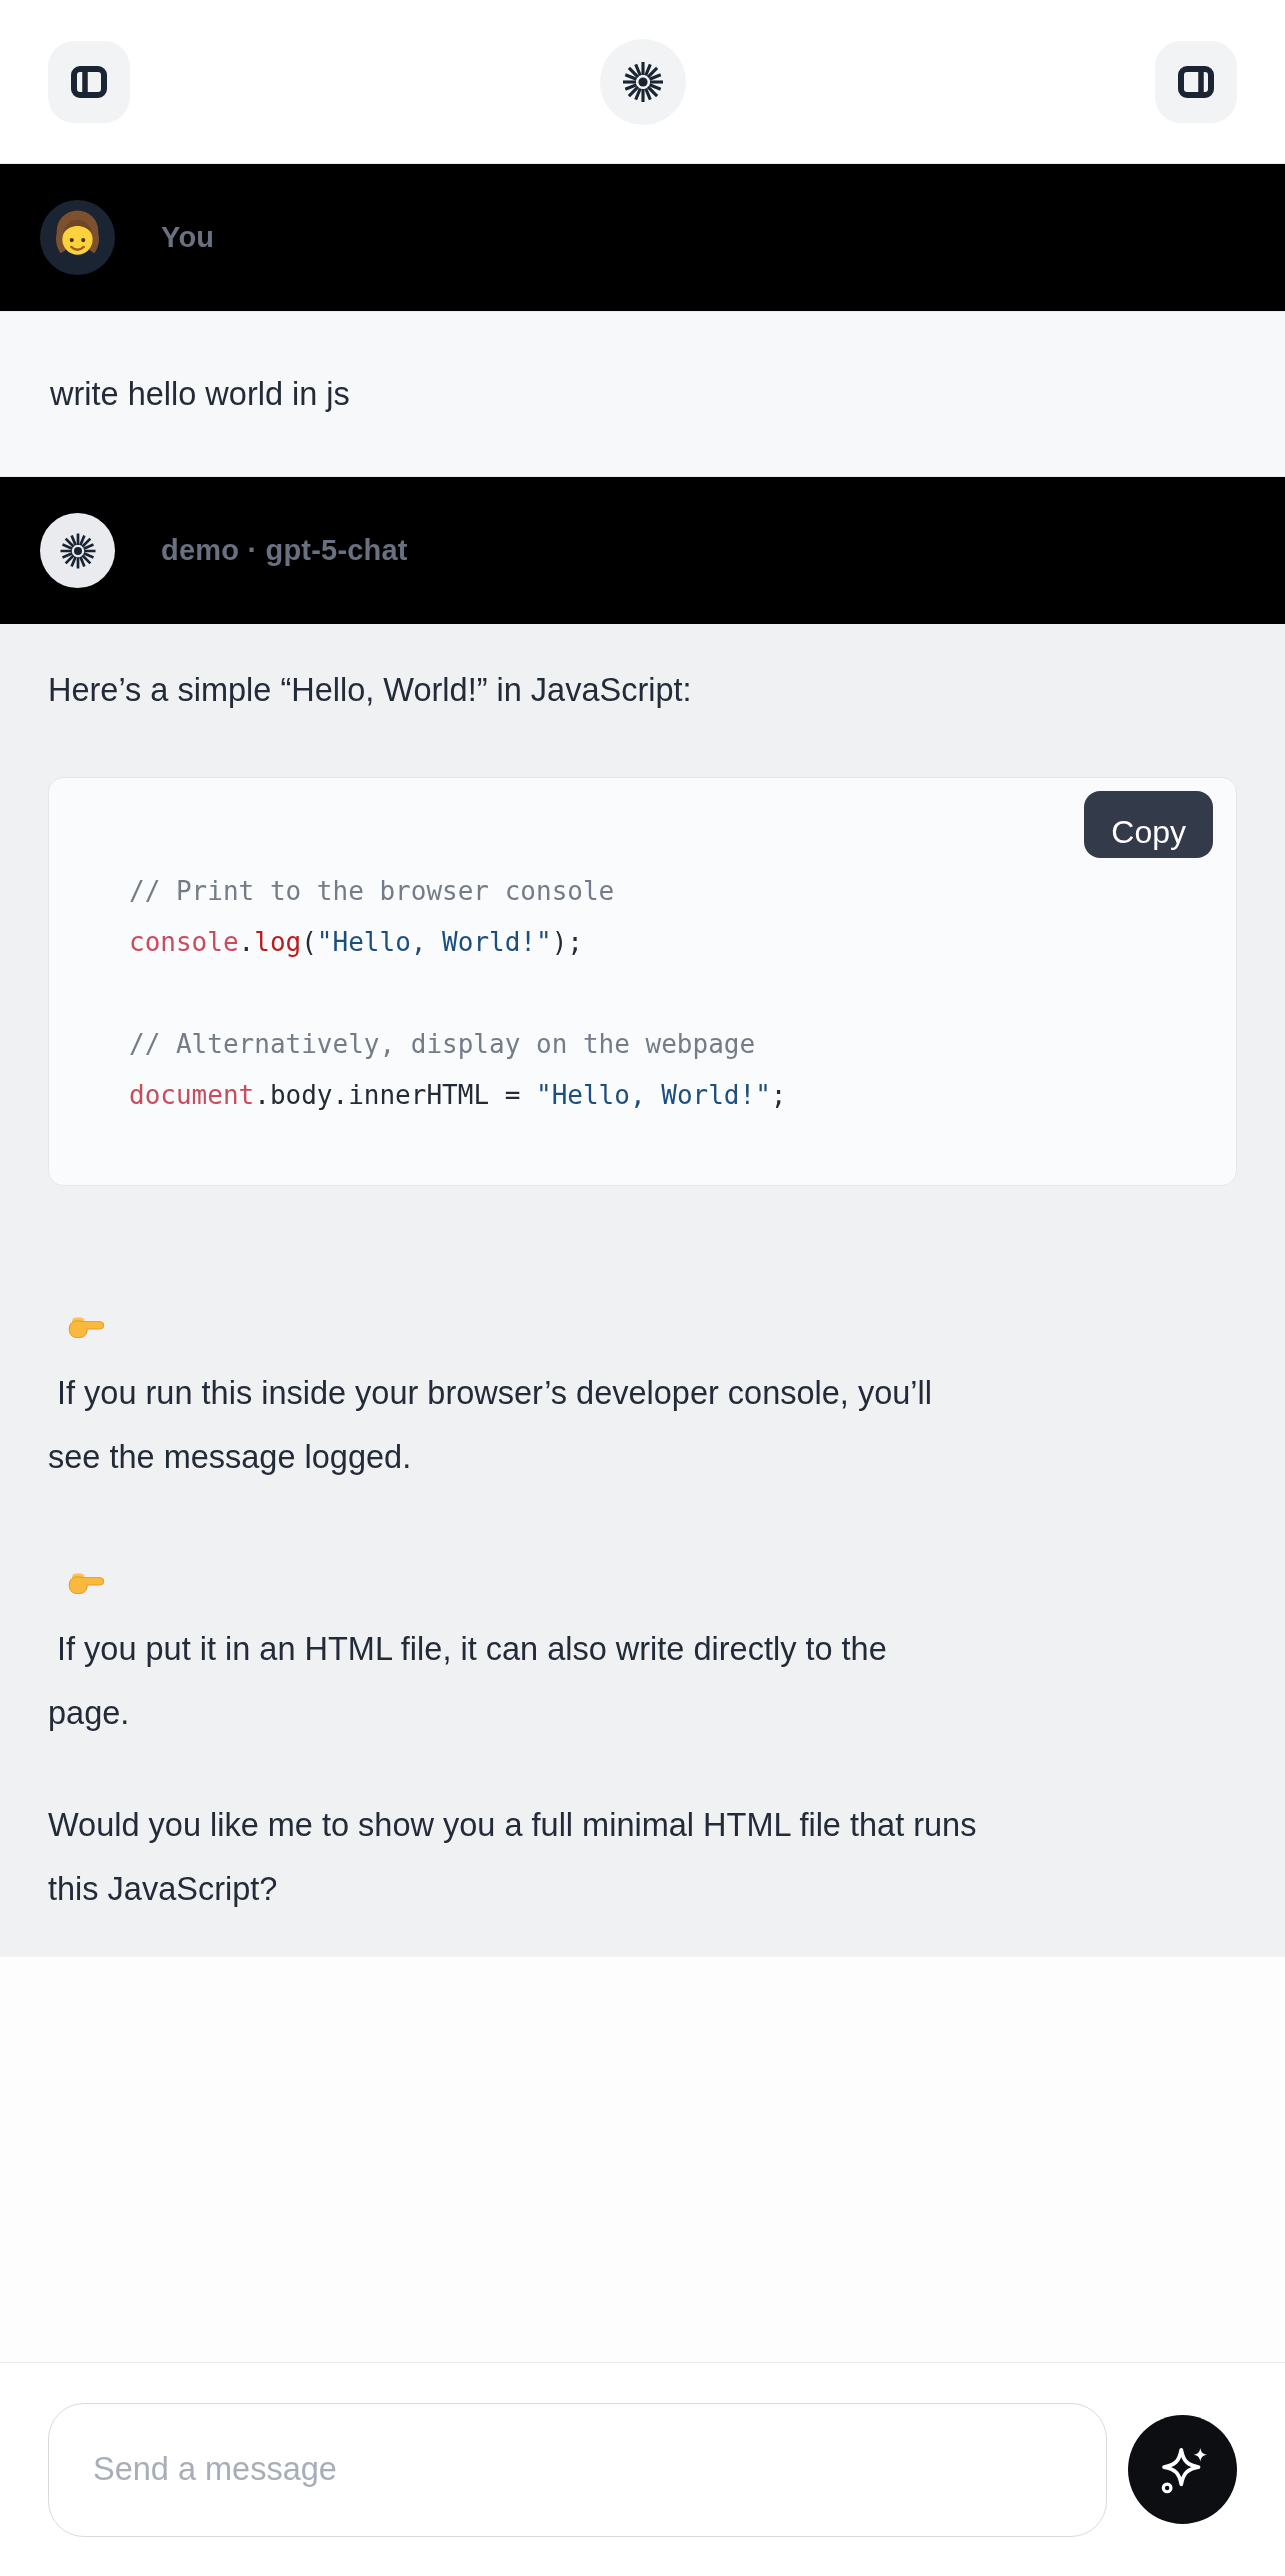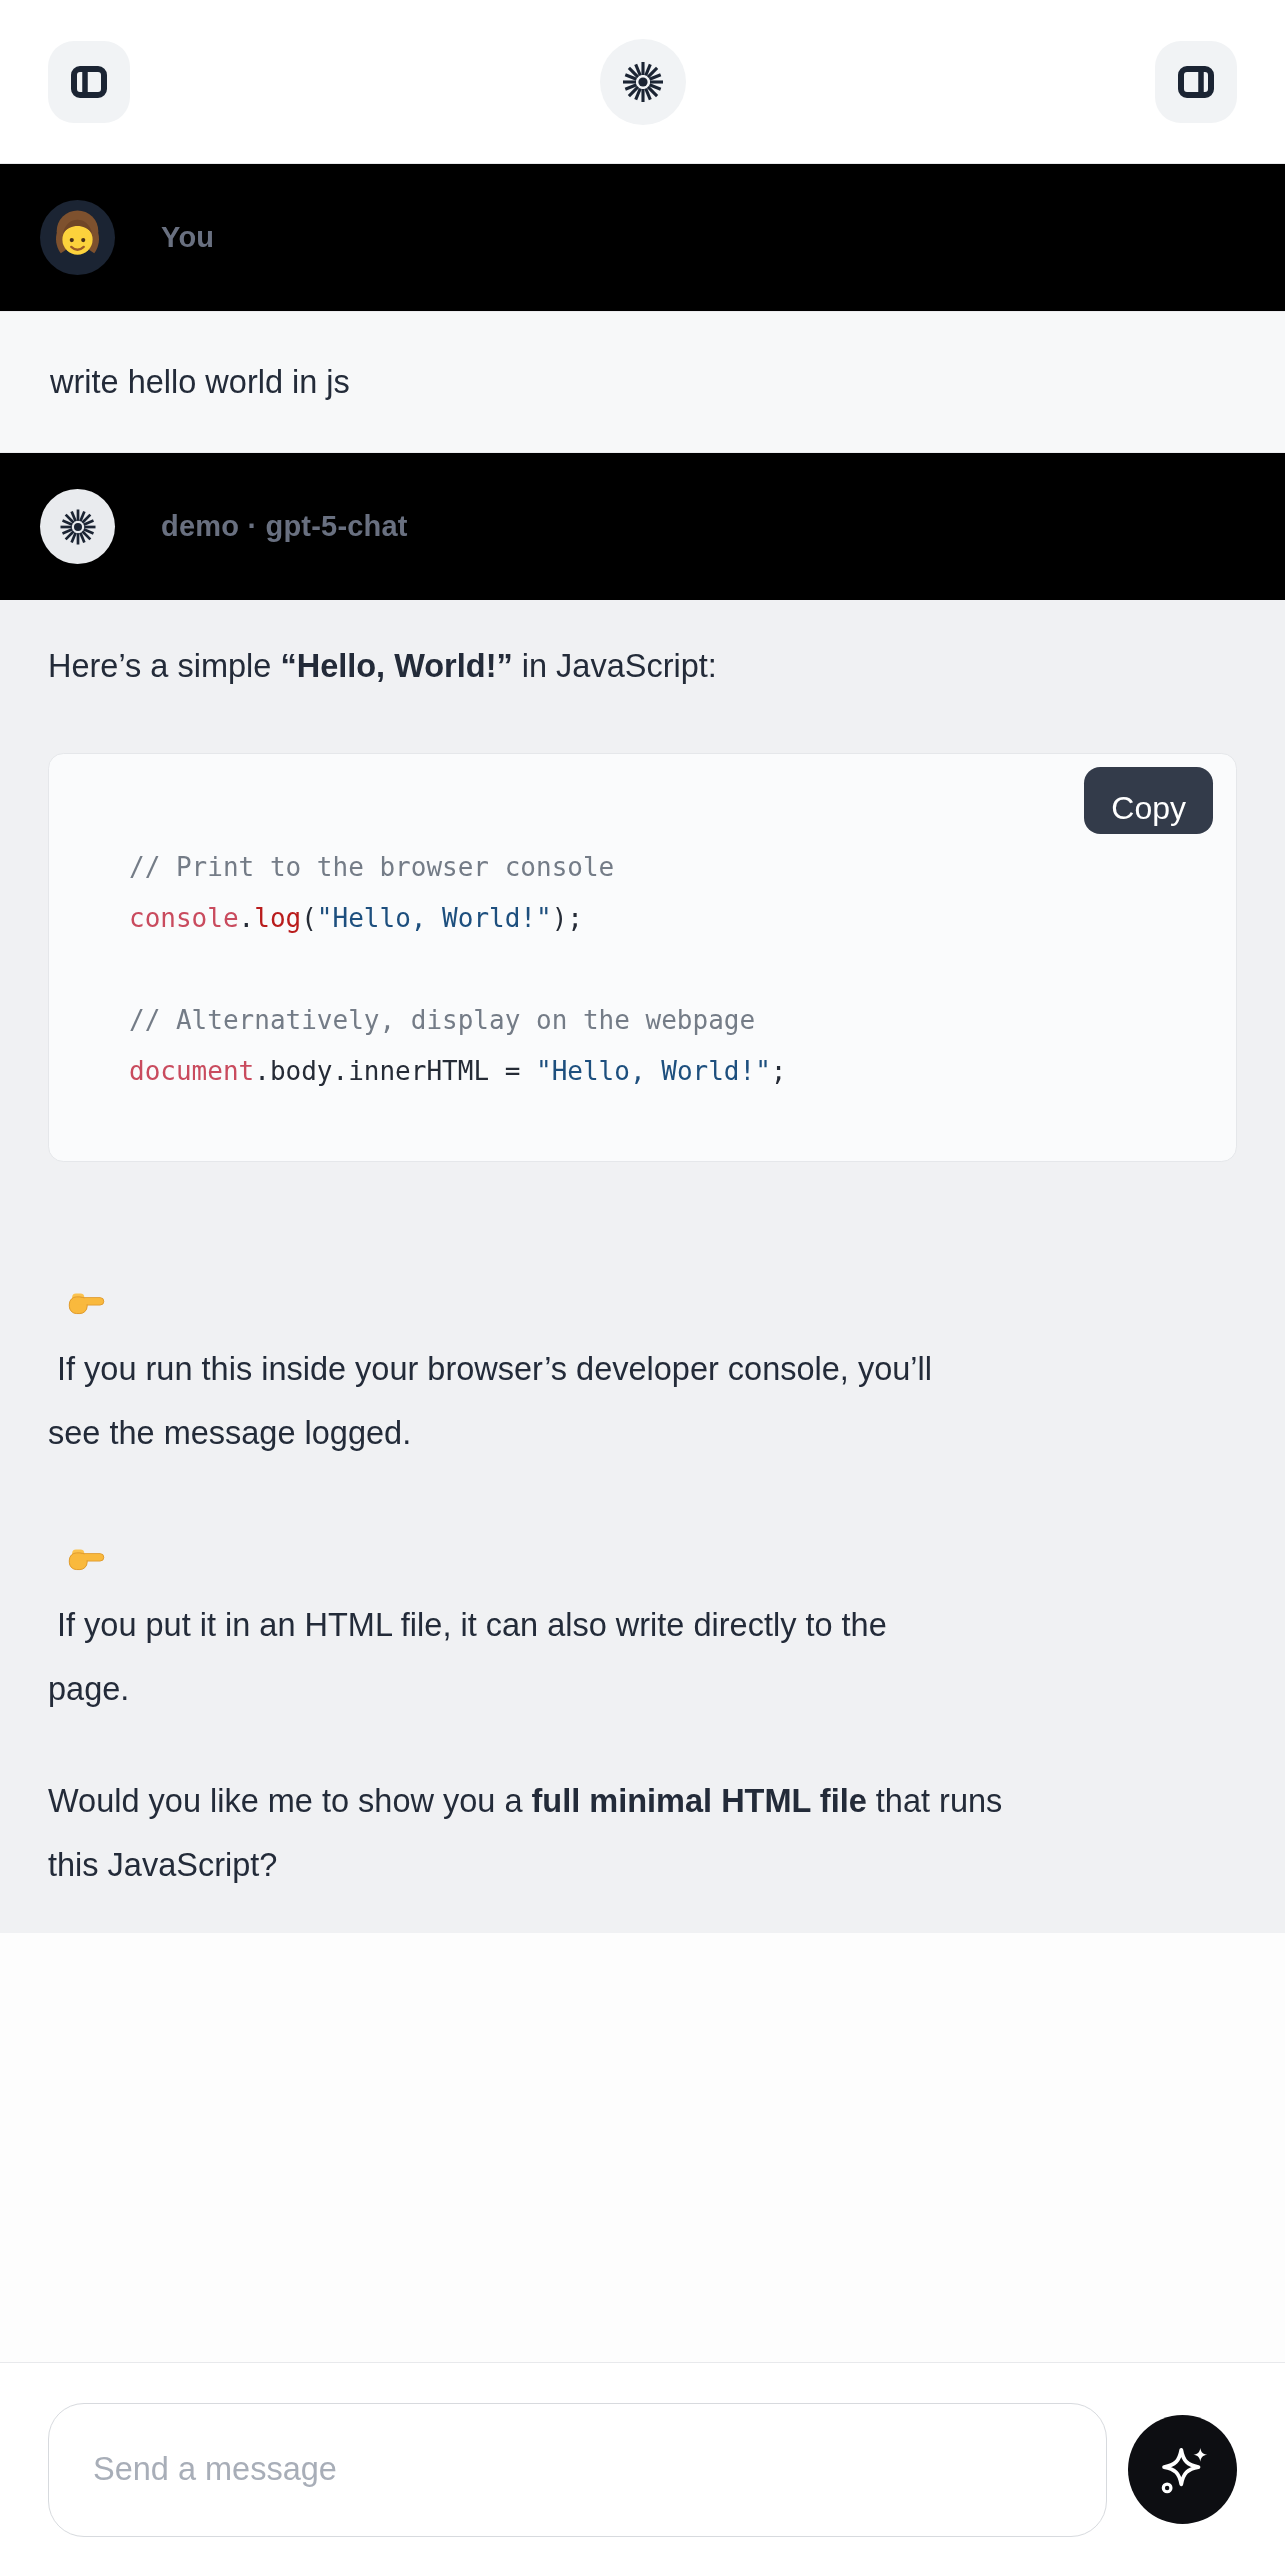--- a/index.html
+++ b/index.html
@@ -24,32 +24,32 @@
   .icon-btn.round{ border-radius:50%; width:86px; height:86px; }
   
   .msg-head{ height:147px; display:flex; align-items:center; gap:46px; padding:0 40px; background:#000000; }
   .avatar{ width:75px; height:75px; border-radius:50%; flex:0 0 75px;
            display:flex; align-items:center; justify-content:center; overflow:hidden; }
   .avatar.user{ background:#1b2433; }
   .avatar.bot{ background:#e9ebee; }
   .sender{ font-size:29px; font-weight:700; color:#697080; letter-spacing:0.2px; }
   
   .user-band{
-    height:142px; background:#f7f8f9;
+    height:166px; background:#f7f8f9;
     border-top:1px solid #ececef; border-bottom:1px solid #ececef;
     display:flex; align-items:center; padding:0 50px;
     font-size:32.5px; color:#232b39;
   }
   
   .assistant-body{
     background:#f0f1f3; padding:34px 48px 36px;
     font-size:32.5px; color:#232b39;
   }
   .tline{ line-height:64px; white-space:pre-wrap; }
-  .b{ font-weight:700;text-align:right; }
+  .b{ font-weight:400;text-align:right; }
   
   .codecard{
     margin-top:55px; background:#fafbfc;
     border:1.9px solid #e5e7ea; border-radius:15.3px;
     padding:13.4px 23px 64px 80px; position:relative;
   }
   .copy-btn{
     display:block; margin-left:auto; border:none; cursor:pointer;
     background:#333b4a; color:#ffffff; font-family:"Liberation Sans",sans-serif;
     font-size:32px; line-height:67px; height:67px; padding:8px 27px;

